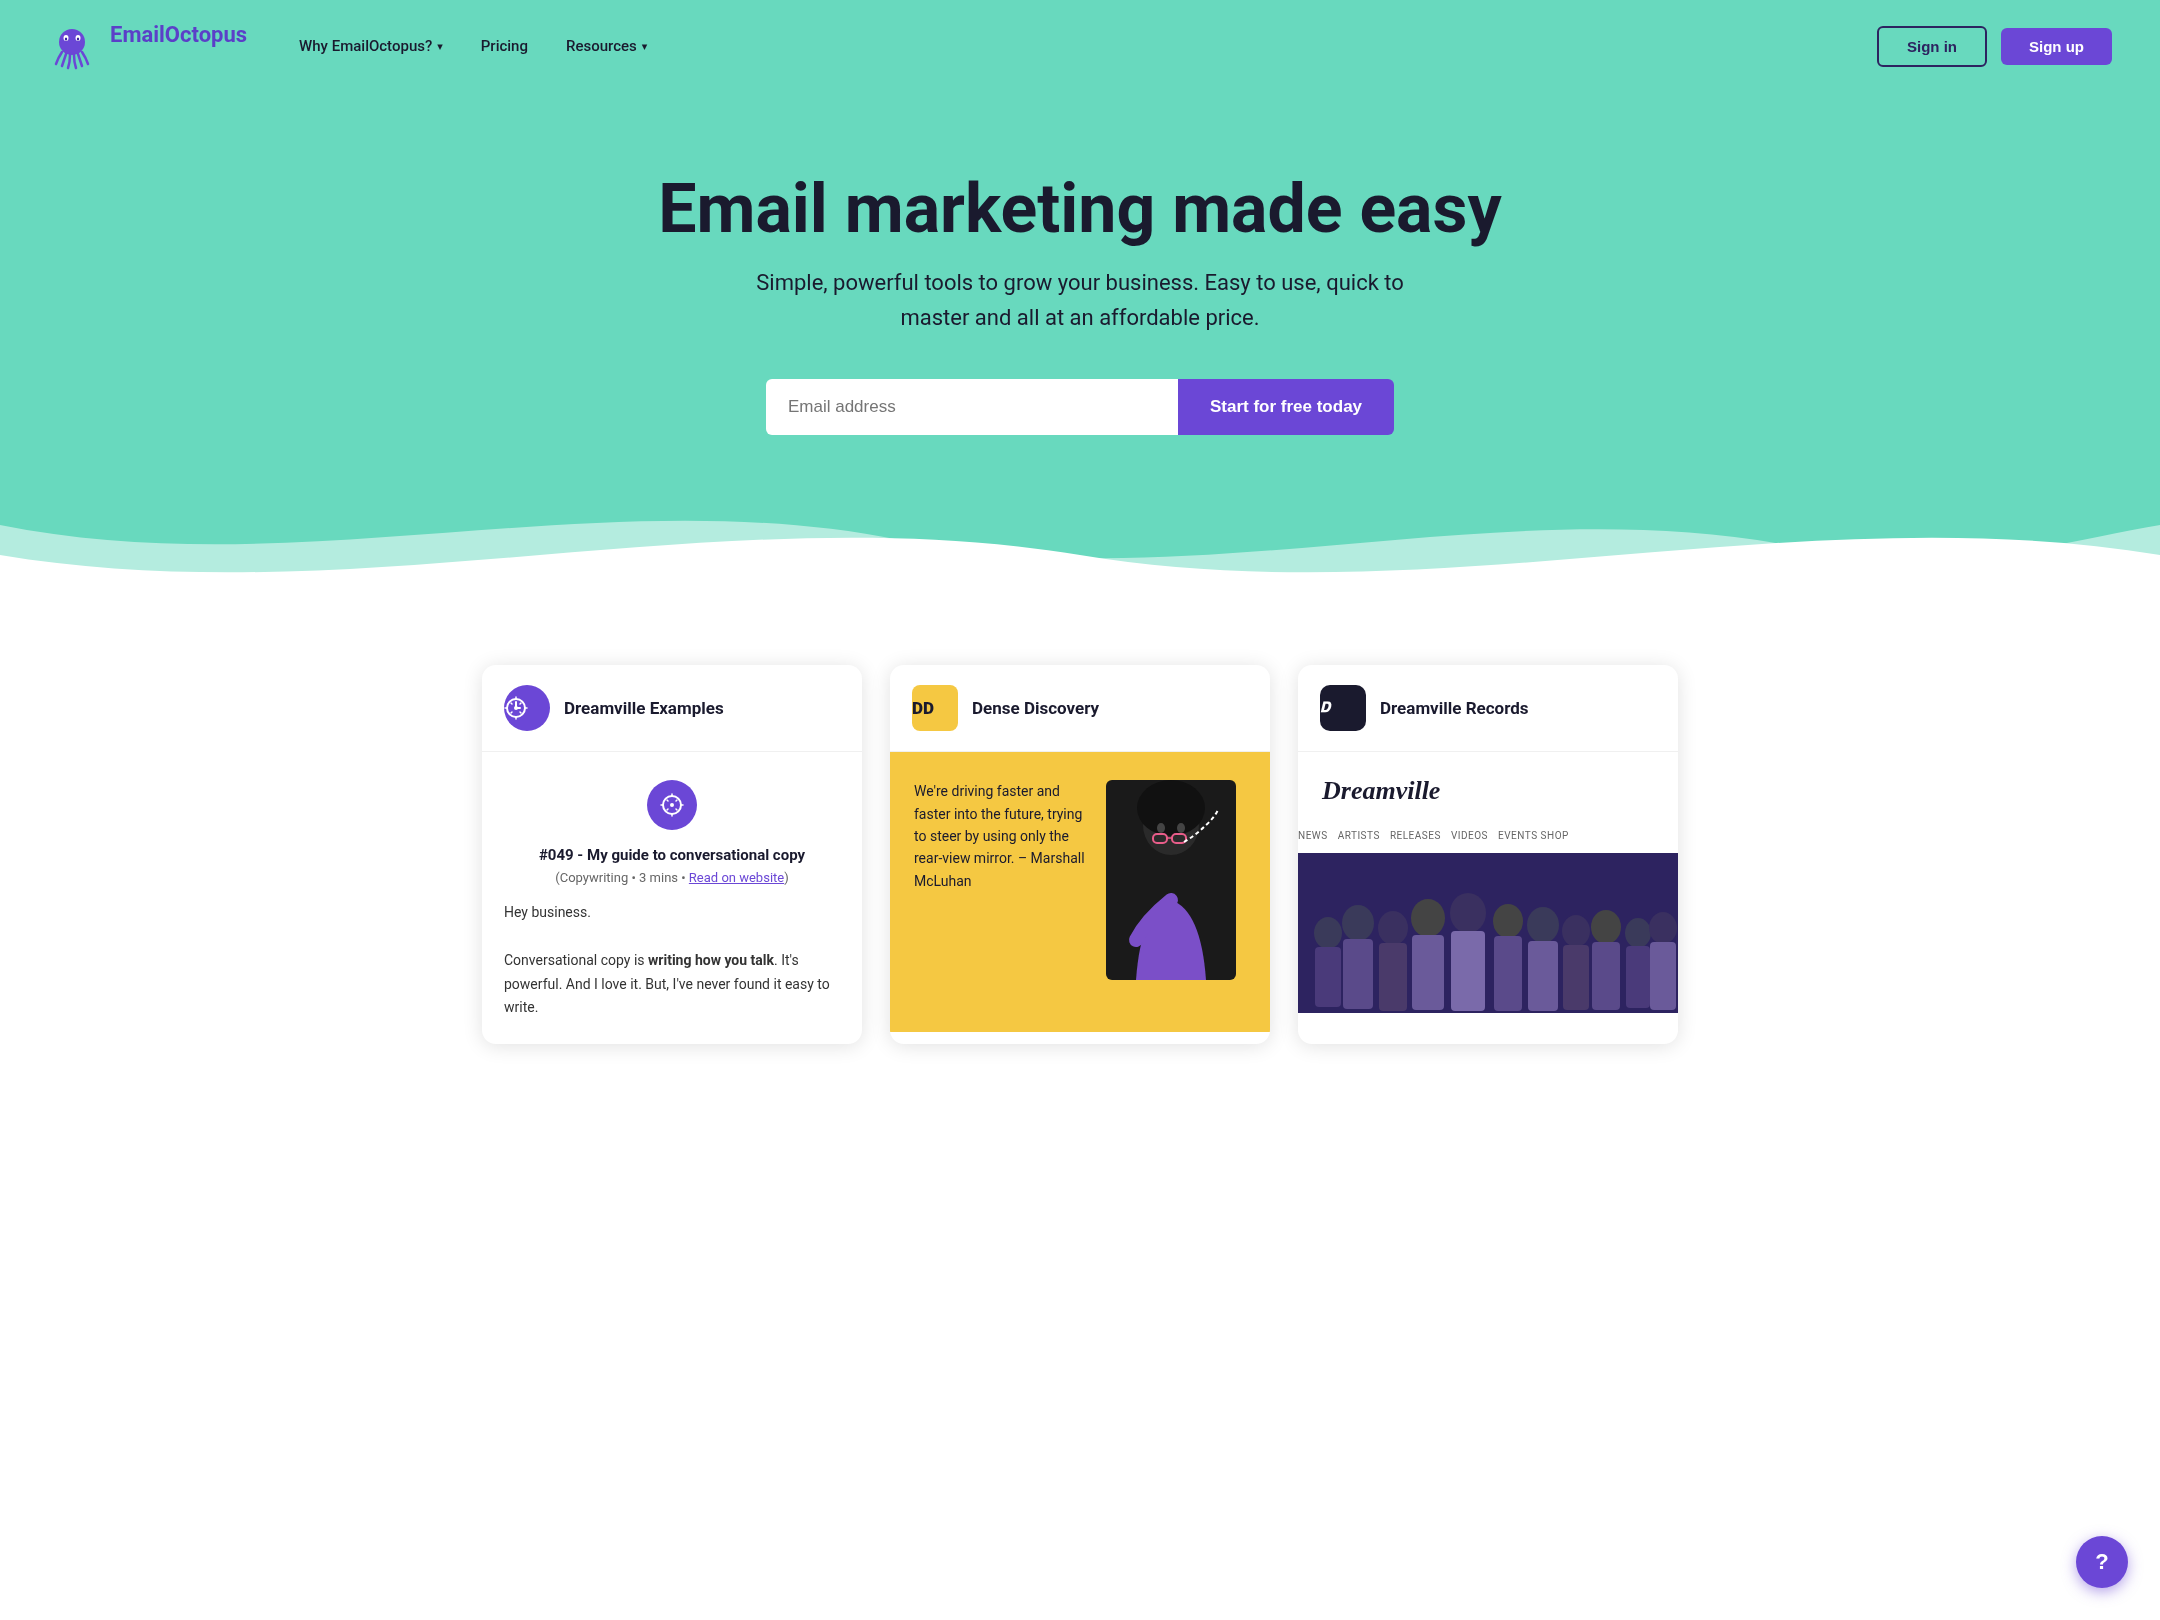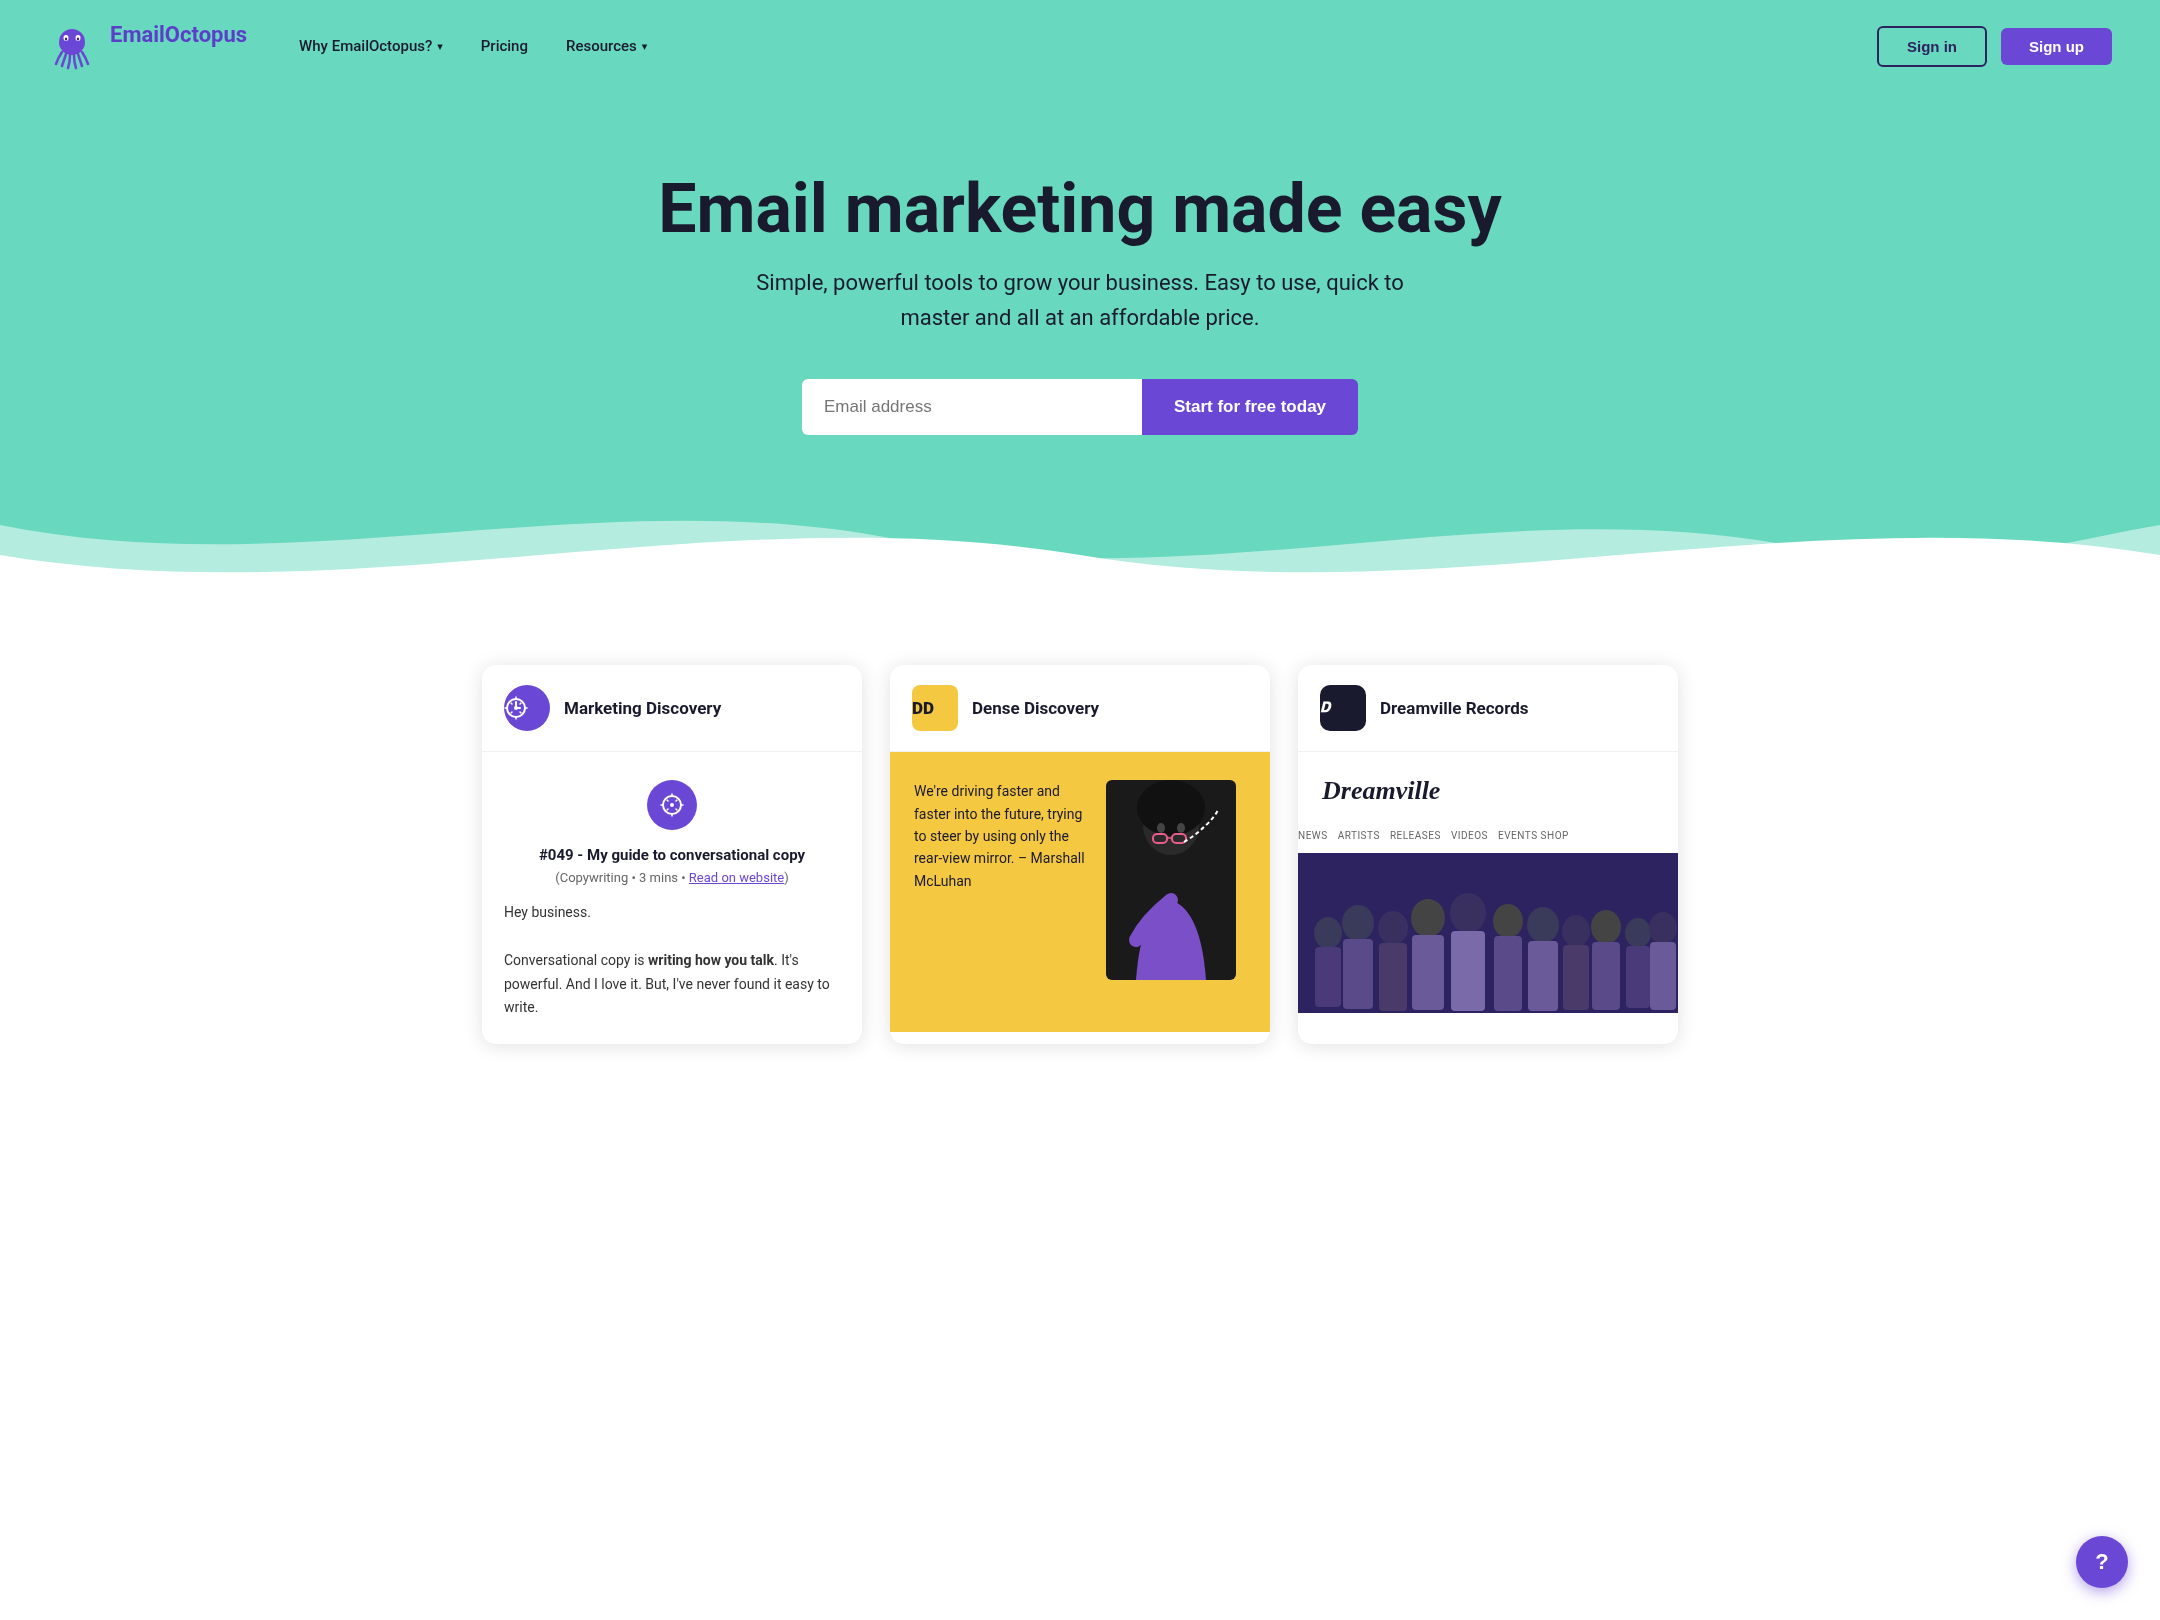--- a/index.html
+++ b/index.html
@@ -99,21 +99,21 @@
       max-width: 680px;
       margin: 0 auto 44px;
       line-height: 1.6;
     }
     .hero-form {
       display: flex;
       justify-content: center;
       margin-bottom: 80px;
     }
     .hero-input {
-      width: 340px;
+      width: 412px;
       padding: 18px 22px;
       border: none;
       border-radius: 6px 0 0 6px;
       font-size: 17px;
       color: #aaa;
       outline: none;
     }
     .hero-btn {
       padding: 18px 32px;
       background: #6b47d6;
@@ -386,21 +386,21 @@
     <div class="card-header">
       <div class="card-logo card-logo-me">
         <svg width="24" height="24" viewBox="0 0 24 24" fill="none" xmlns="http://www.w3.org/2000/svg">
           <circle cx="12" cy="12" r="9" stroke="white" stroke-width="2"></circle>
           <path d="M12 6 L12 12 L16 12" stroke="white" stroke-width="2" stroke-linecap="round"></path>
           <circle cx="12" cy="12" r="2" fill="white"></circle>
           <path d="M12 3 L12 1 M12 23 L12 21 M3 12 L1 12 M23 12 L21 12" stroke="white" stroke-width="1.5" stroke-linecap="round"></path>
           <path d="M8 8 L7 7 M16 8 L17 7 M8 16 L7 17 M16 16 L17 17" stroke="white" stroke-width="1.5" stroke-linecap="round"></path>
         </svg>
       </div>
-      <span class="card-title">Marketing Discovery</span>
+      <span class="card-title">Dreamville Examples</span>
     </div>
     <div class="card-body-me">
       <div class="me-icon-wrap">
         <div class="me-icon">
           <svg width="24" height="24" viewBox="0 0 24 24" fill="none" xmlns="http://www.w3.org/2000/svg">
             <circle cx="12" cy="12" r="9" stroke="white" stroke-width="2"></circle>
             <circle cx="12" cy="12" r="2" fill="white"></circle>
             <path d="M12 3 L12 1 M12 23 L12 21 M3 12 L1 12 M23 12 L21 12" stroke="white" stroke-width="1.5" stroke-linecap="round"></path>
             <path d="M8 8 L7 7 M16 8 L17 7 M8 16 L7 17 M16 16 L17 17" stroke="white" stroke-width="1.5" stroke-linecap="round"></path>
           </svg>

